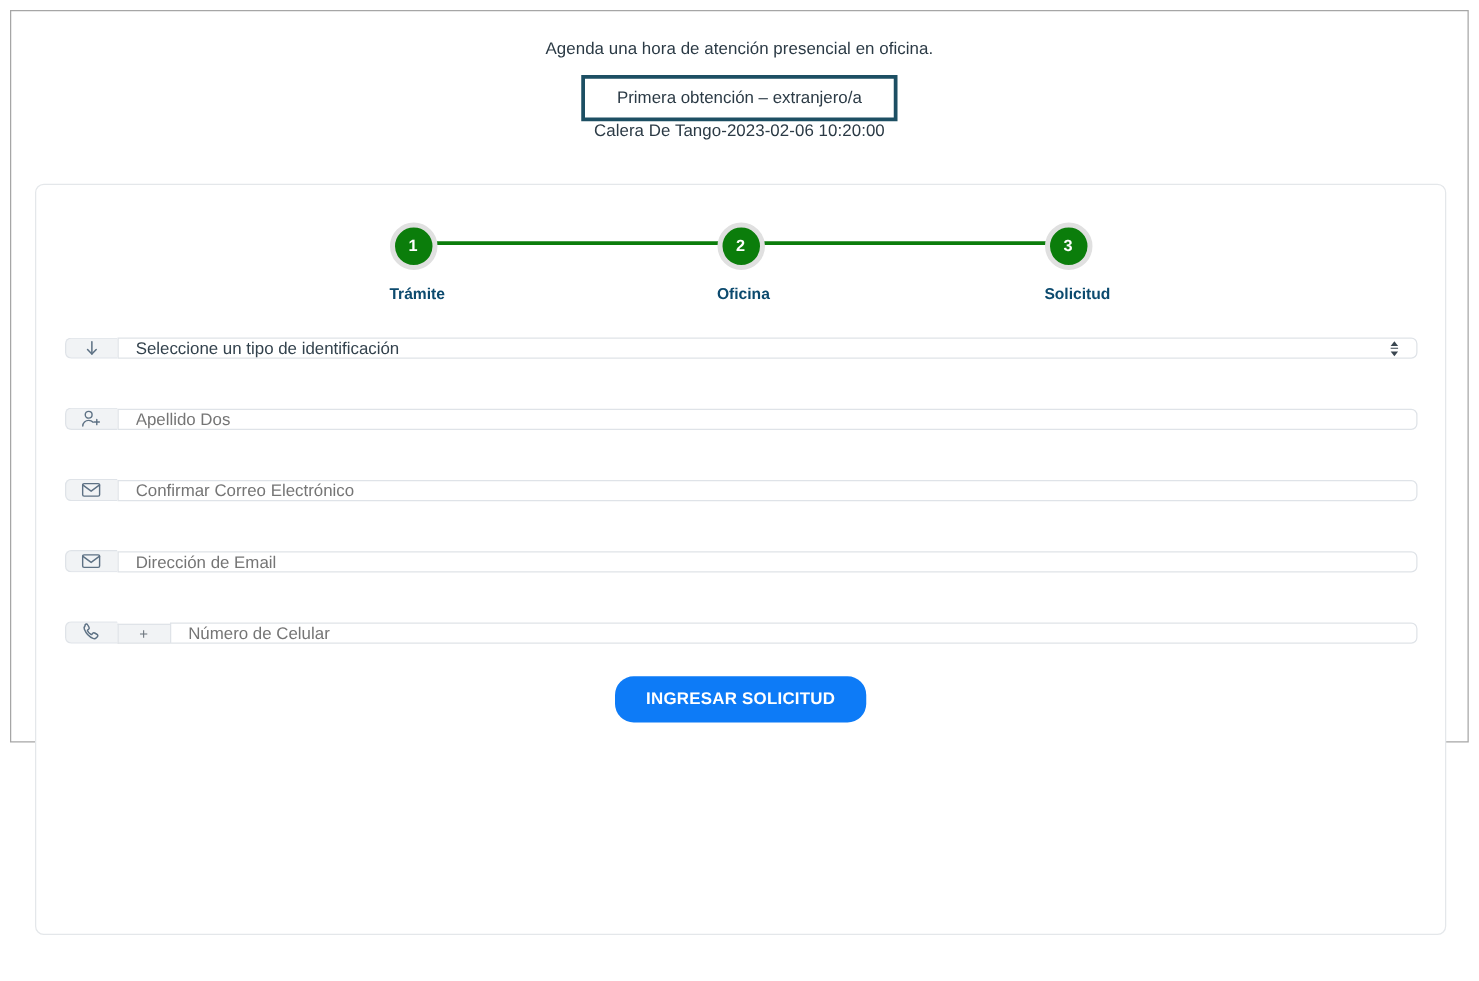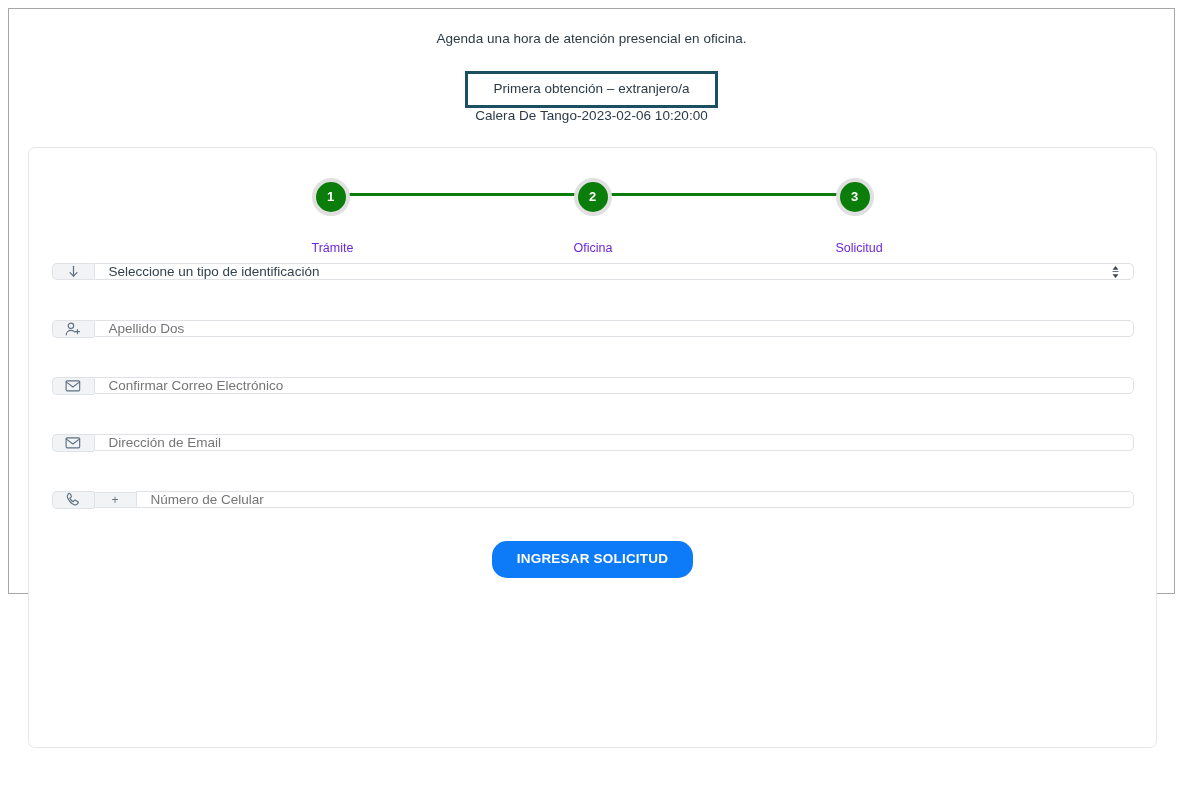--- a/index.html
+++ b/index.html
@@ -34,21 +34,21 @@
     text-align: center;
   }
   .header-lead {
     font-size: 13.5px;
     color: #2b3a45;
     line-height: 1.2;
     letter-spacing: 0.05px;
   }
   .tramite-box {
     display: inline-block;
-    margin-top: 24px;
+    margin-top: 13px;
     padding: 7px 26px 8px 26px;
     border: 3px solid #1d4f63;
     background: #ffffff;
     font-size: 13.5px;
     color: #2b3a45;
     line-height: 1.15;
   }
   .header-sub {
     font-size: 13.5px;
     color: #2b3a45;
@@ -102,35 +102,35 @@
     border: 4px solid #e0e0e0;
     color: #ffffff;
     font-size: 13px;
     font-weight: bold;
     line-height: 30px;
     text-align: center;
     box-sizing: content-box;
     z-index: 2;
   }
   .step-label {
-    margin-top: 25px;
+    margin-top: 12px;
     font-size: 12.5px;
-    font-weight: normal;
-    color: #6d28d9;
+    font-weight: bold;
+    color: #0c4a6e;
     white-space: nowrap;
   }
 
   
   .form {
     margin: 6px auto 0 auto;
     width: 1082px;
   }
   .field-row {
     display: flex;
-    align-items: center;
+    align-items: flex-end;
     margin-bottom: 26px;
     height: 31px;
   }
   .field-row:last-of-type { margin-bottom: 0; }
 
   .addon {
     width: 42px;
     display: flex;
     align-items: center;
     justify-content: center;

